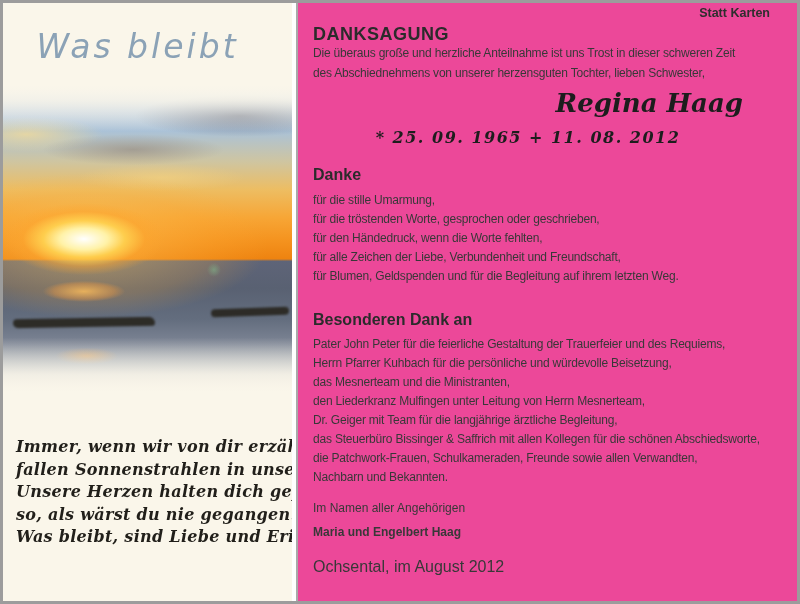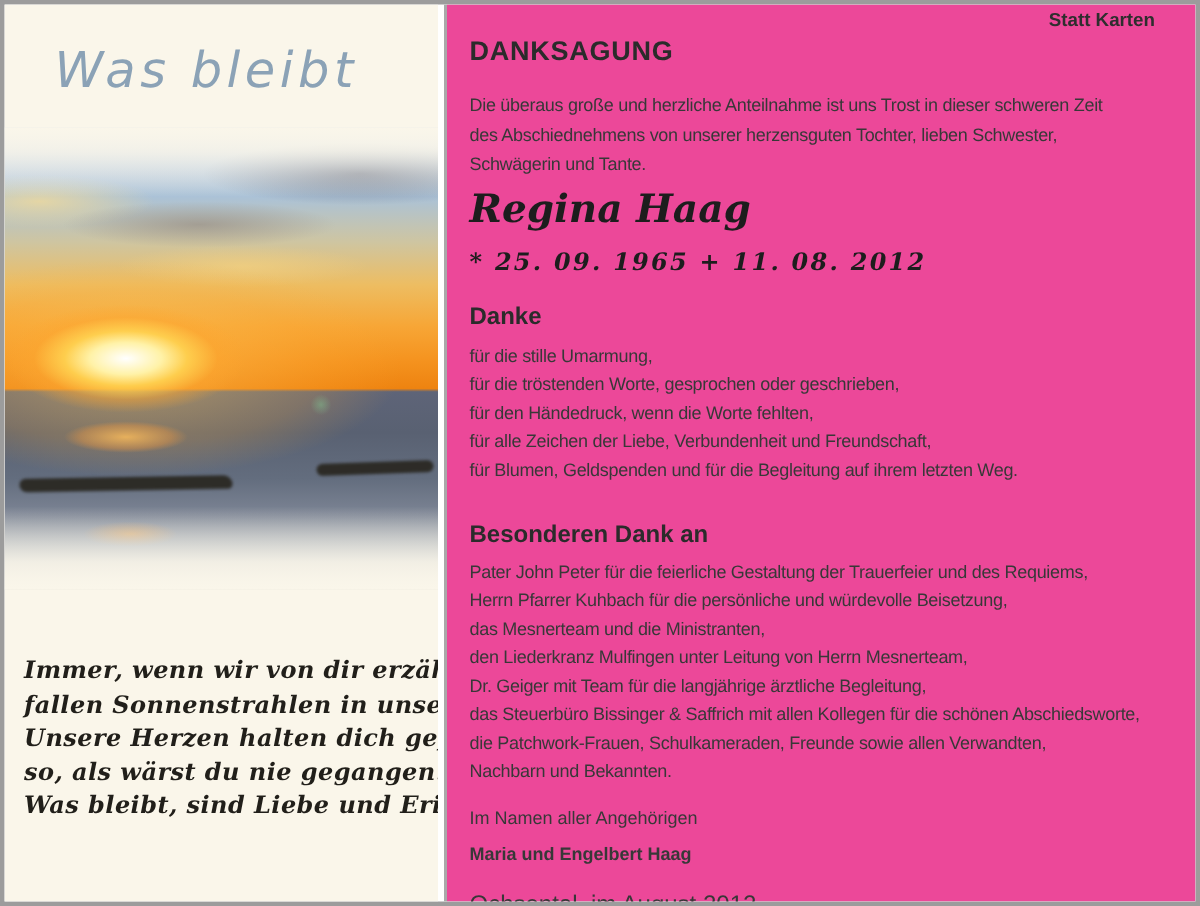--- a/index.html
+++ b/index.html
@@ -56,30 +56,30 @@
   
   .divider { position:absolute; left:293px; top:0; bottom:0; width:2px; background:#a9a9a9; }
 
   
   .notice {
     position:absolute; left:295px; right:0; top:0; bottom:0;
     background:#ec4899; padding:4px 8px 0 15px; color:#383838;
   }
   .statt { text-align:right; font-size:12.5px; font-weight:bold; line-height:13px; padding-right:19px; color:#2e2e2e; }
   .title { margin-top:4px; font-size:18px; font-weight:bold; letter-spacing:0.5px; line-height:20px; color:#2b2b2b; }
-  .intro { margin-top:17px; }
+  .intro { }
   .t-line { font-size:12px; line-height:19px; letter-spacing:-0.2px; white-space:nowrap; }
   .intro .t-line { line-height:19.5px; }
   .deceased {
-    margin-top:6px; margin-right:46px; text-align:left;
+    margin-top:6px; margin-right:46px; text-align:right;
     font-family:"DejaVu Serif", serif; font-style:italic; font-weight:bold;
     font-size:26px; line-height:28px; color:#1d1d1d;
   }
   .dates {
-    margin-top:11px; margin-right:46px; 
+    margin-top:11px; margin-right:46px; text-align:center;
     font-family:"DejaVu Serif", serif; font-style:italic; font-weight:bold;
     font-size:16px; line-height:20px; letter-spacing:1.5px; color:#1d1d1d;
   }
   .sec-h { font-size:16px; font-weight:bold; line-height:19px; color:#2b2b2b; }
   .danke-h { margin-top:17px; }
   .danke-list { margin-top:7px; }
   .bes-h { margin-top:24px; }
   .bes-list { margin-top:6px; }
   .closing-1 { margin-top:13px; font-size:12px; line-height:17px; }
   .closing-2 { margin-top:7px; font-size:12px; line-height:17px; font-weight:bold; }
@@ -109,21 +109,20 @@
 
   <div class="divider"></div>
 
   <div class="notice">
     <div class="statt">Statt Karten</div>
     <div class="title">DANKSAGUNG</div>
 
     <div class="intro">
       <div class="t-line">Die überaus große und herzliche Anteilnahme ist uns Trost in dieser schweren Zeit</div>
       <div class="t-line">des Abschiednehmens von unserer herzensguten Tochter, lieben Schwester,</div>
-      <div class="t-line">Schwägerin und Tante.</div>
     </div>
 
     <div class="deceased">Regina Haag</div>
     <div class="dates">* 25. 09. 1965  + 11. 08. 2012</div>
 
     <div class="sec-h danke-h">Danke</div>
     <div class="danke-list">
       <div class="t-line">für die stille Umarmung,</div>
       <div class="t-line">für die tröstenden Worte, gesprochen oder geschrieben,</div>
       <div class="t-line">für den Händedruck, wenn die Worte fehlten,</div>

